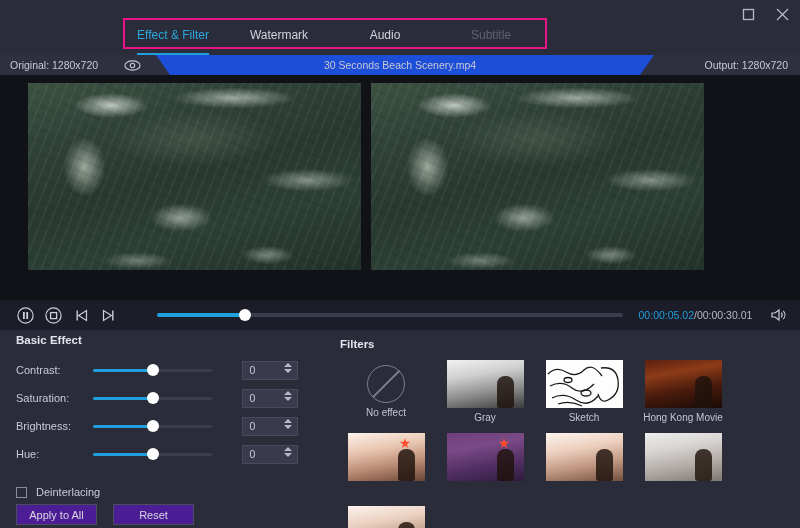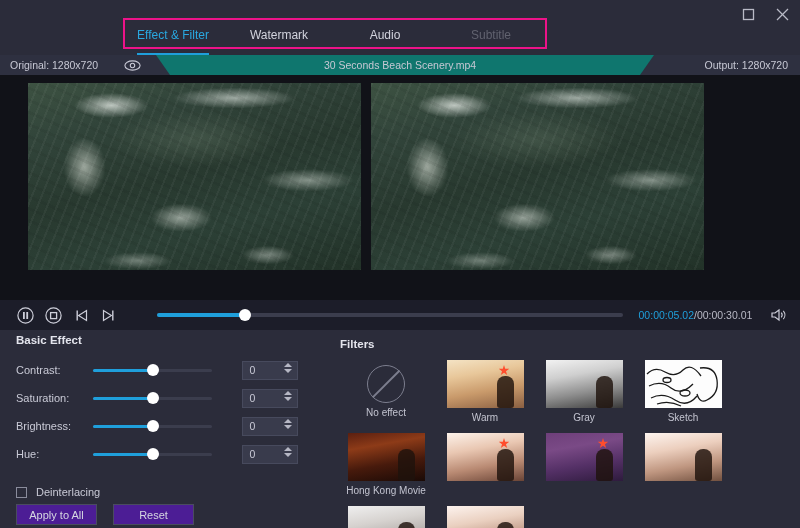--- a/index.html
+++ b/index.html
@@ -66,21 +66,21 @@
   }
 
   
   .preview-wrap {
     position: relative;
     height: 245px; flex: 0 0 245px;
     background: #111218;
   }
   .infobar {
     height: 20px; position: relative;
-    background: #0f766e;
+    background: #1d4ed8;
     display: flex; align-items: center;
   }
   .infobar .tab-left {
     position: absolute; left: 0; top: 0;
     width: 170px; height: 20px;
     background: #2e3040;
     clip-path: polygon(0 0, 156px 0, 170px 20px, 0 20px);
     display: flex; align-items: center;
   }
   .infobar .tab-right {
@@ -423,27 +423,20 @@
 
     <div class="right-panel">
       <div class="panel-title">Filters</div>
 
       <div class="filters-grid">
         <div class="filter-cell">
           <div class="noeffect-circle"></div>
           <div class="filter-name">No effect</div>
         </div>
         <div class="filter-cell">
-          <div class="thumb t-warm">
-              <span class="sun"></span>
-              <span class="fig"></span>
-            </div>
-          <div class="filter-name">Warm</div>
-        </div>
-        <div class="filter-cell">
           <div class="thumb t-gray">
               <span class="fig"></span>
             </div>
           <div class="filter-name">Gray</div>
         </div>
         <div class="filter-cell">
           <div class="thumb t-sketch">
             <svg class="sk-lines" viewBox="0 0 77 48">
               <g stroke="#1a1a1a" fill="none" stroke-width="1.3">
                 <path d="M2 14 Q10 6 20 12 T38 10 T56 16"></path>

